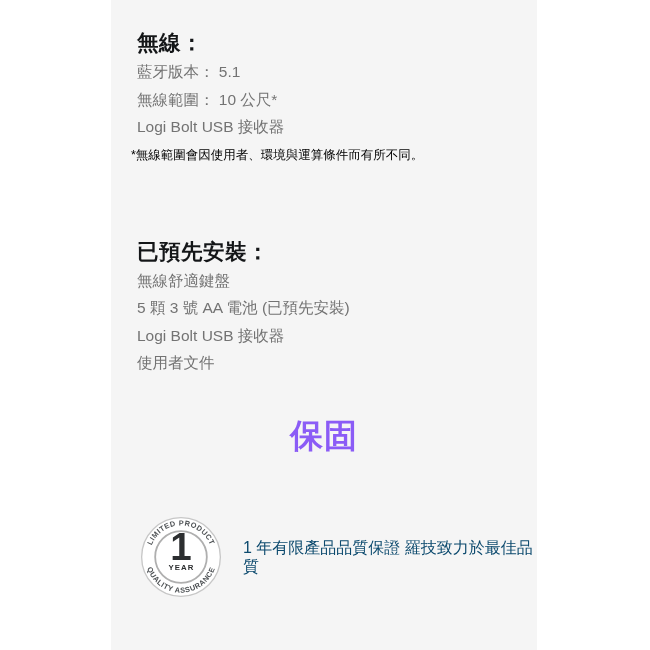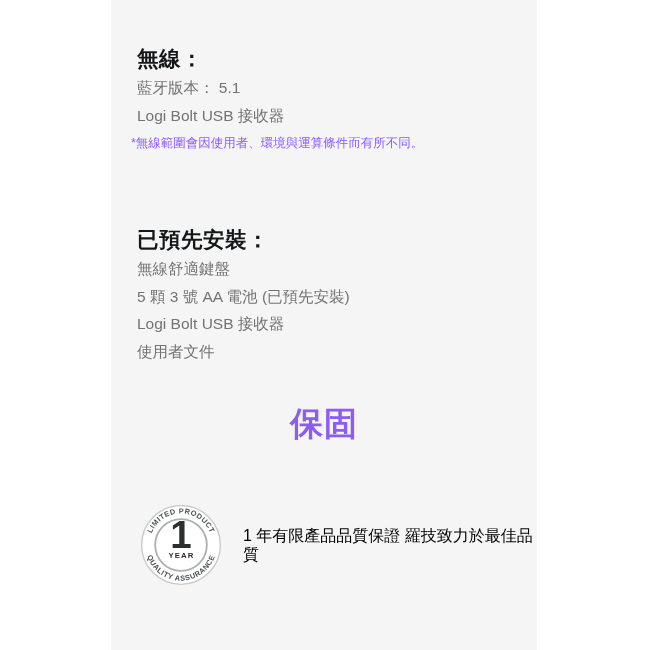--- a/index.html
+++ b/index.html
@@ -30,33 +30,33 @@
     padding-top: 31px;
   }
   .spec-section.second {
     margin-top: 77px;
   }
   h2.section-heading {
     font-size: 21.5px;
     line-height: 24px;
     font-weight: 700;
     color: #141618;
-    margin: 16px 0 9px 0;
+    margin: 0 0 9px 0;
     letter-spacing: 0.5px;
   }
   p.spec-line {
     font-size: 15.5px;
     line-height: 16.5px;
     color: #737373;
     margin: 0 0 11px 0;
   }
   p.footnote {
     font-size: 12.5px;
     line-height: 15px;
-    color: #8b5cf6;
+    color: #000000;
     margin: 12px 0 0 -6px;
   }
   h1.warranty-title {
     font-size: 33px;
     line-height: 34px;
     font-weight: 700;
     color: #8b5cf6;
     text-align: center;
     margin: 47px 0 0 0;
     letter-spacing: 1px;
@@ -96,32 +96,33 @@
   .badge .badge-year {
     font-family: "Liberation Sans", "DejaVu Sans", sans-serif;
     font-size: 9.5px;
     font-weight: 700;
     letter-spacing: 1.3px;
     fill: #2c2e30;
   }
   p.warranty-desc {
     font-size: 16px;
     line-height: 19px;
-    color: #000000;
+    color: #0c4a6e;
     margin: 0 0 0 21px;
   }
 </style>
 </head>
 <body>
 
 <div class="panel">
 
   <section class="spec-section first">
     <h2 class="section-heading">無線：</h2>
     <p class="spec-line">藍牙版本： 5.1</p>
+    <p class="spec-line">無線範圍： 10 公尺*</p>
     <p class="spec-line">Logi Bolt USB 接收器</p>
     <p class="footnote">*無線範圍會因使用者、環境與運算條件而有所不同。</p>
   </section>
 
   <section class="spec-section second">
     <h2 class="section-heading">已預先安裝：</h2>
     <p class="spec-line">無線舒適鍵盤</p>
     <p class="spec-line">5 顆 3 號 AA 電池 (已預先安裝)</p>
     <p class="spec-line">Logi Bolt USB 接收器</p>
     <p class="spec-line">使用者文件</p>

